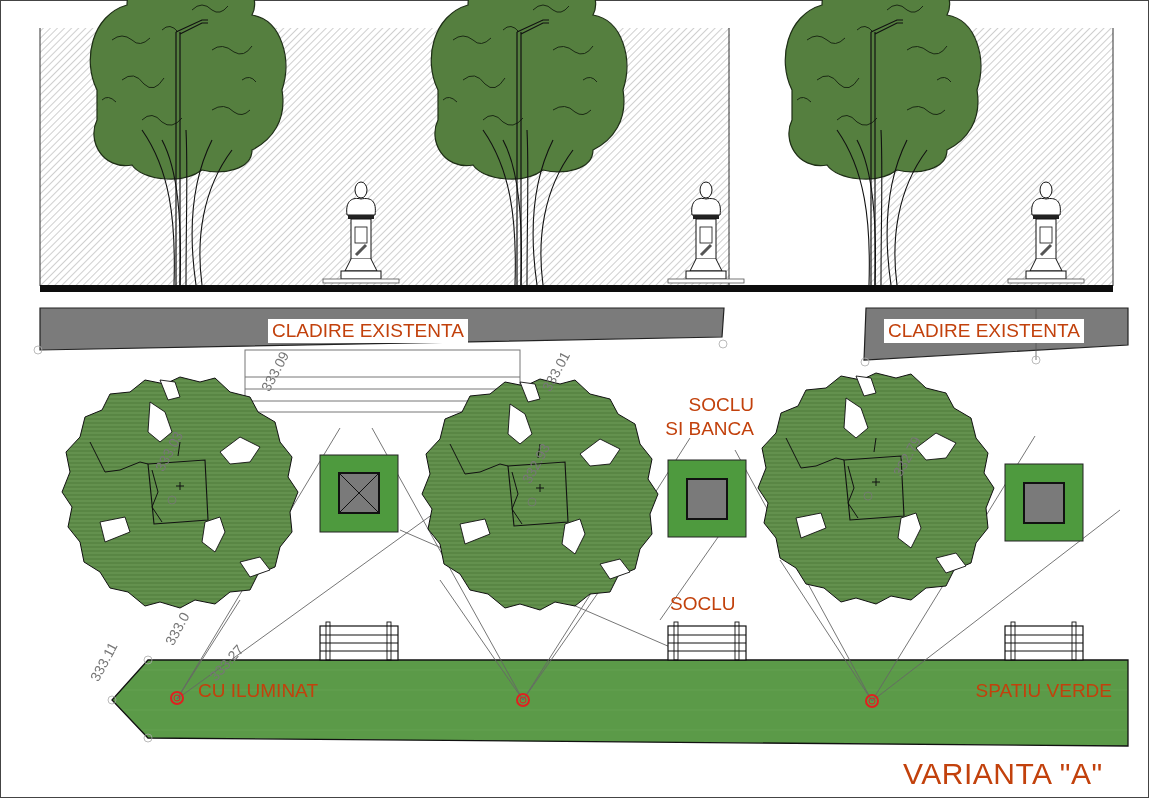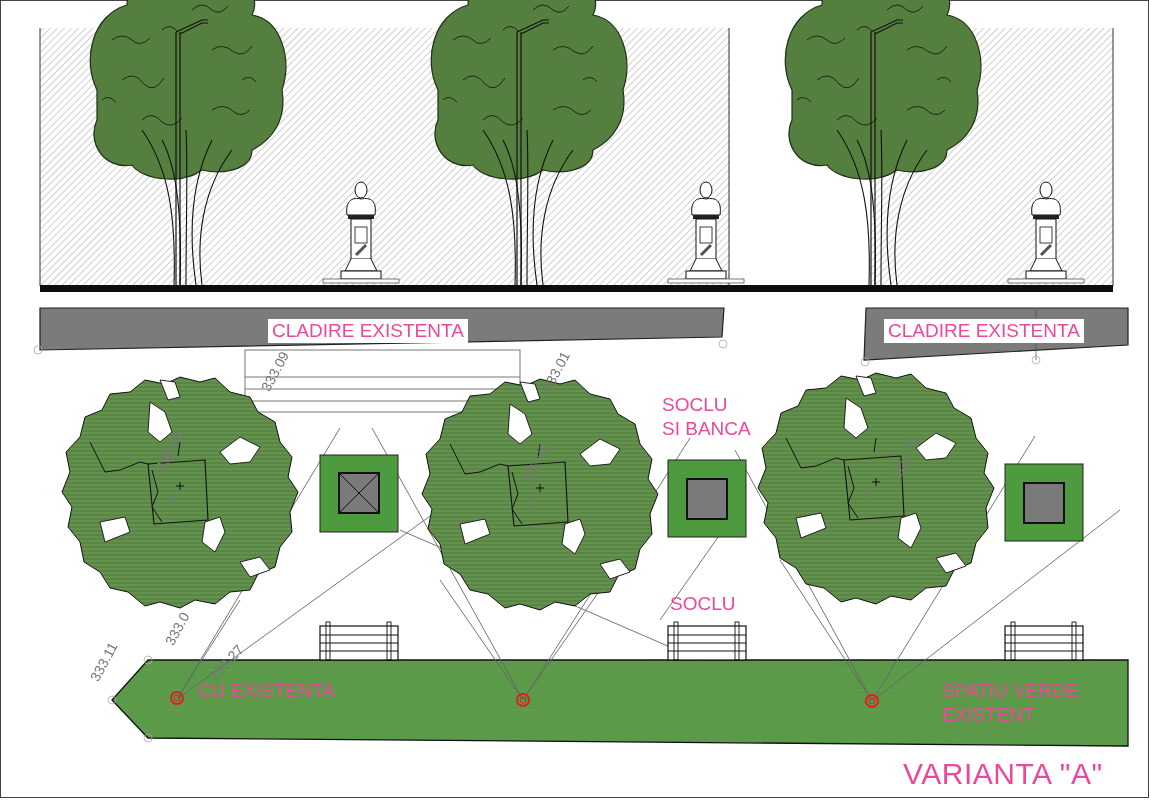--- a/index.html
+++ b/index.html
@@ -1,21 +1,21 @@
 <!DOCTYPE html>
 <html><head>
   <meta charset="utf-8">
   <style>
     html, body { margin: 0; padding: 0; background: #ffffff; }
     body { width: 1151px; height: 800px; position: relative; overflow: hidden; font-family: "Liberation Sans", sans-serif; }
     #frame { position: absolute; left: 0; top: 0; width: 1149px; height: 798px; border: 1px solid #444; box-sizing: border-box; }
     svg#drawing { position: absolute; left: 0; top: 0; }
-    .lbl { position: absolute; color: #ec4899; font-family: "Liberation Sans", sans-serif; white-space: nowrap; }
+    .lbl { position: absolute; color: #c2410c; font-family: "Liberation Sans", sans-serif; white-space: nowrap; }
     .bldg-lbl { background: #fff; font-size: 19px; padding: 1px 4px; line-height: 22px; }
-    .plan-lbl { font-size: 19px; line-height: 24px; text-align: left; }
+    .plan-lbl { font-size: 19px; line-height: 24px; text-align: right; }
     .title-lbl { font-size: 30px; letter-spacing: 0.5px; }
     .elev { position: absolute; font-size: 14px; color: #777; transform-origin: left bottom; white-space: nowrap; }
   </style>
 </head>
 <body>
 
 <div id="frame"></div>
 
 <svg id="drawing" width="1151" height="800" viewBox="0 0 1151 800">
   <defs>
@@ -196,26 +196,25 @@
 <div class="lbl bldg-lbl" style="left:884px; top:319px;">CLADIRE EXISTENTA</div>
 
 <div class="lbl plan-lbl" style="left:662px; top:393px; width:92px;">
   <div>SOCLU</div>
   <div>SI BANCA</div>
 </div>
 
 <div class="lbl plan-lbl" style="left:670px; top:592px;">SOCLU</div>
 
 <div class="lbl" style="left:198px; top:679px; font-size:19px; line-height:24px;">
-  <div>CU EXISTENTA</div>
+  <div>CU ILUMINAT</div>
 </div>
 
 <div class="lbl plan-lbl" style="left:942px; top:679px; width:170px;">
   <div>SPATIU VERDE</div>
-  <div>EXISTENT</div>
 </div>
 
 <div class="lbl title-lbl" style="left:903px; top:757px;">VARIANTA "A"</div>
 
 <div class="elev" style="left:272px; top:378px; transform: rotate(-62deg);">333.09</div>
 <div class="elev" style="left:553px; top:378px; transform: rotate(-62deg);">333.01</div>
 <div class="elev" style="left:166px; top:458px; transform: rotate(-62deg);">333.03</div>
 <div class="elev" style="left:533px; top:470px; transform: rotate(-62deg);">332.93</div>
 <div class="elev" style="left:904px; top:463px; transform: rotate(-62deg);">332.79</div>
 <div class="elev" style="left:101px; top:668px; transform: rotate(-62deg);">333.11</div>

